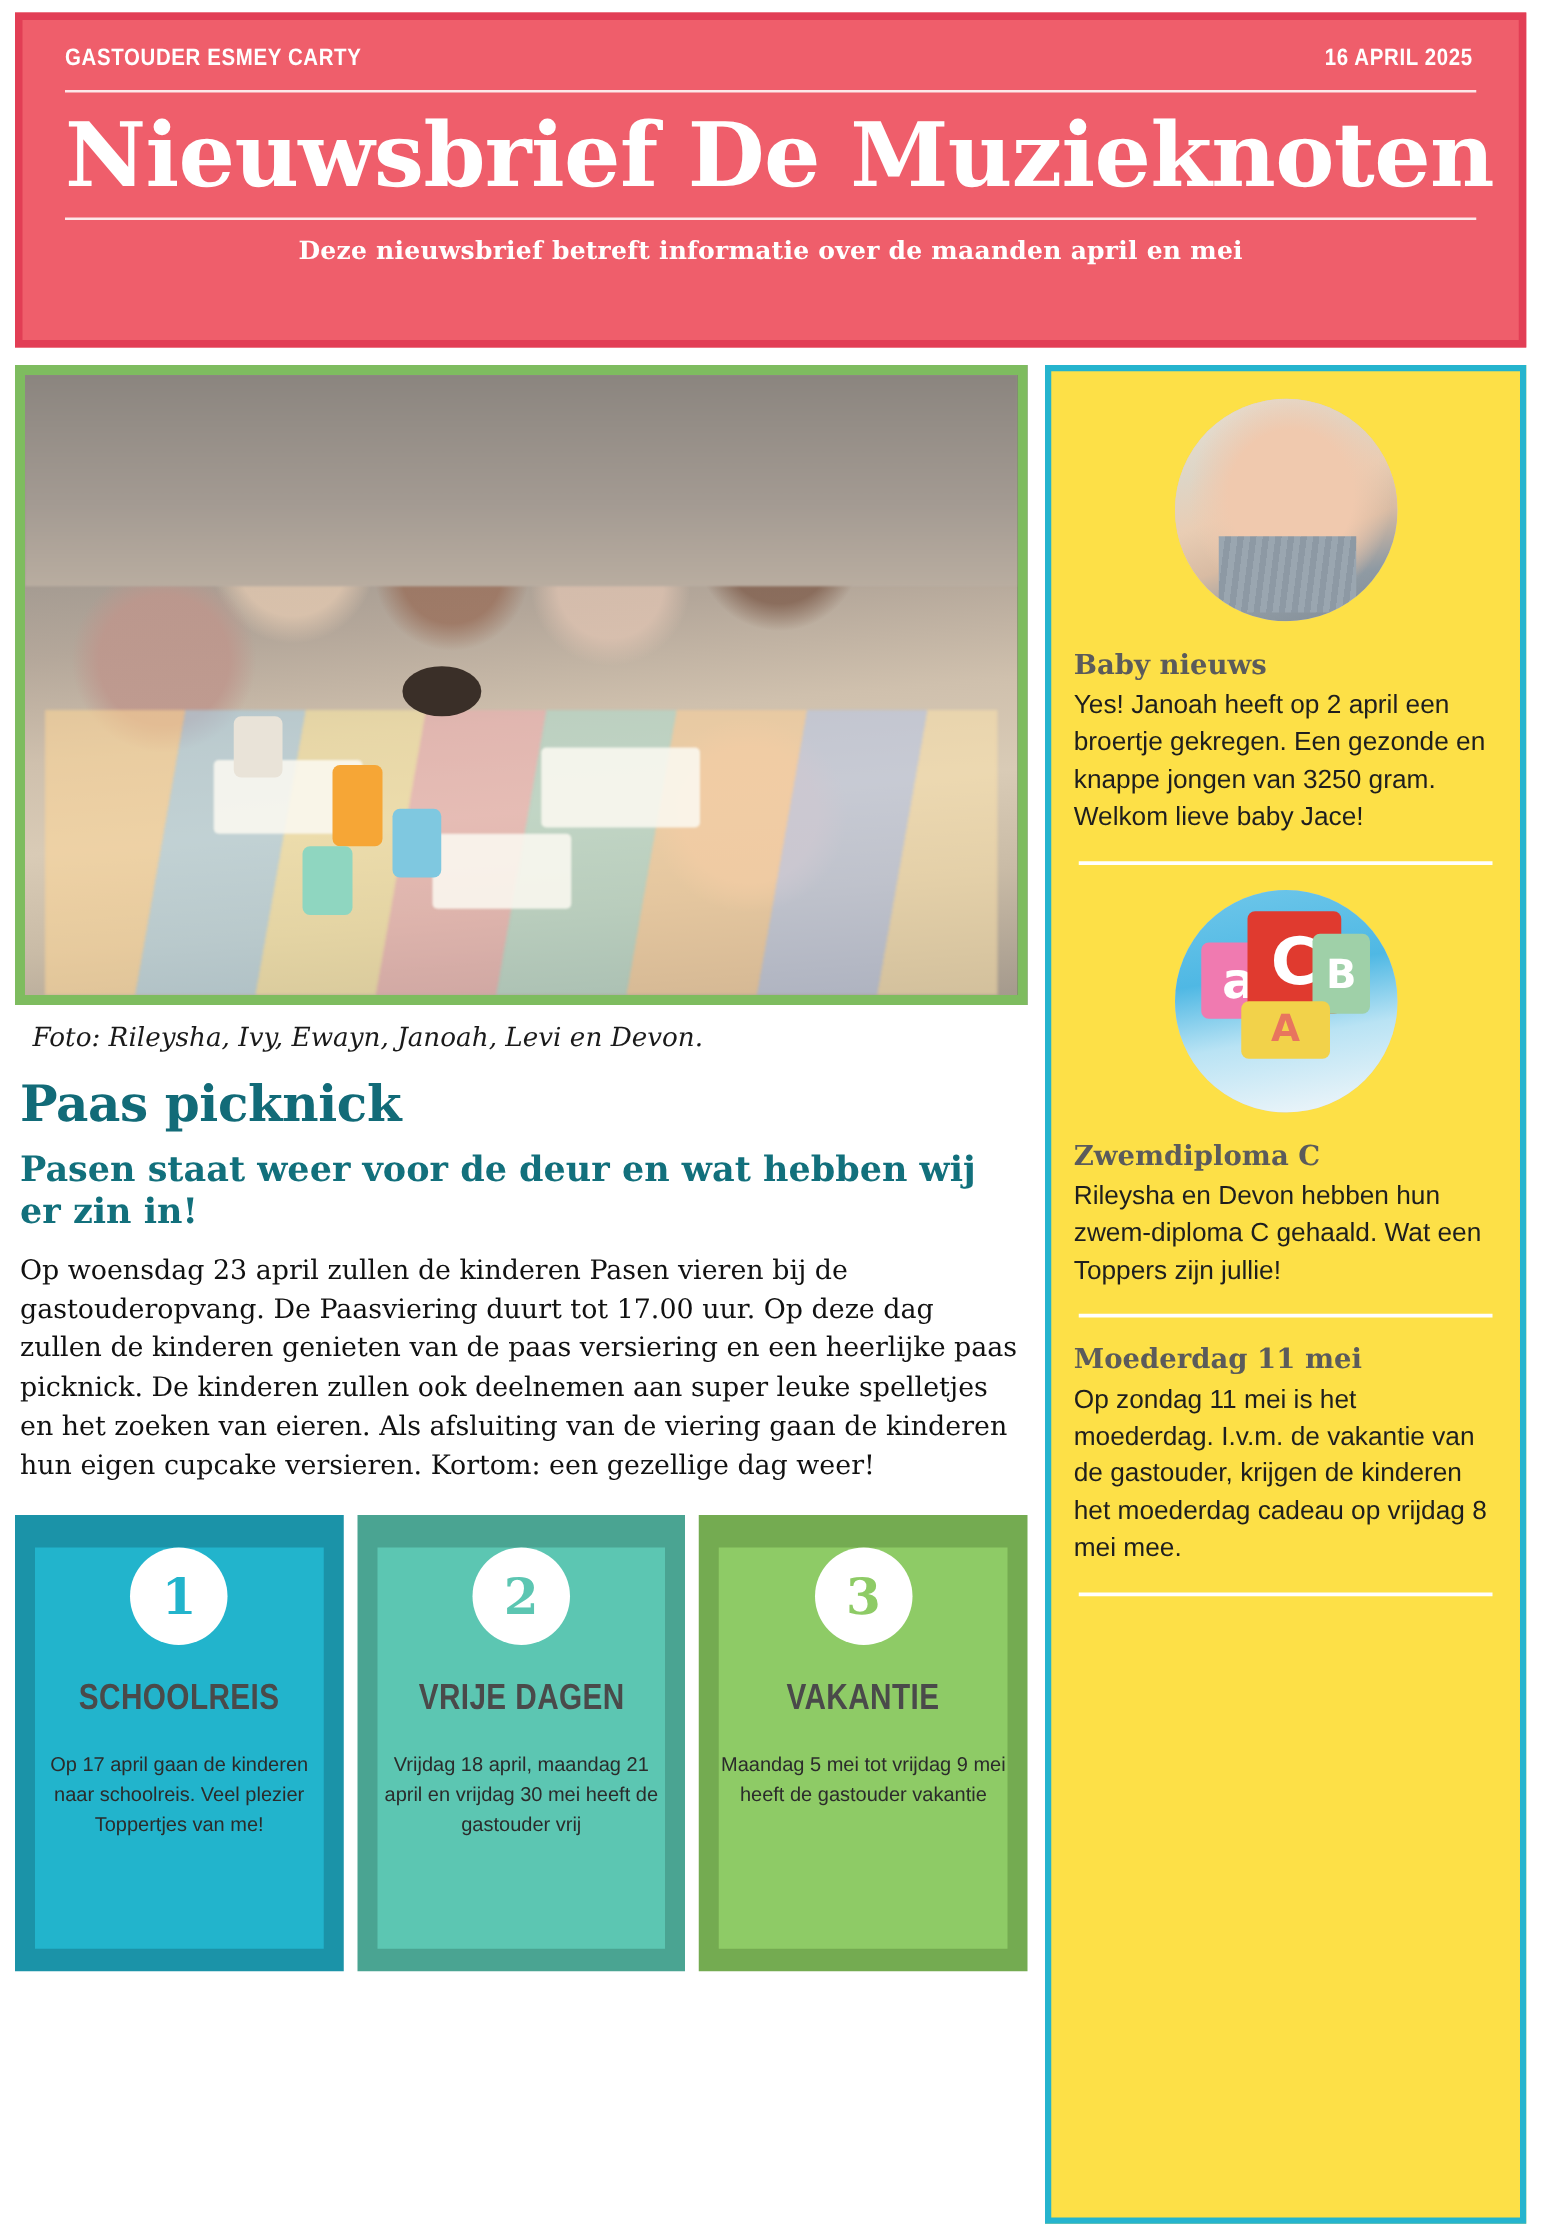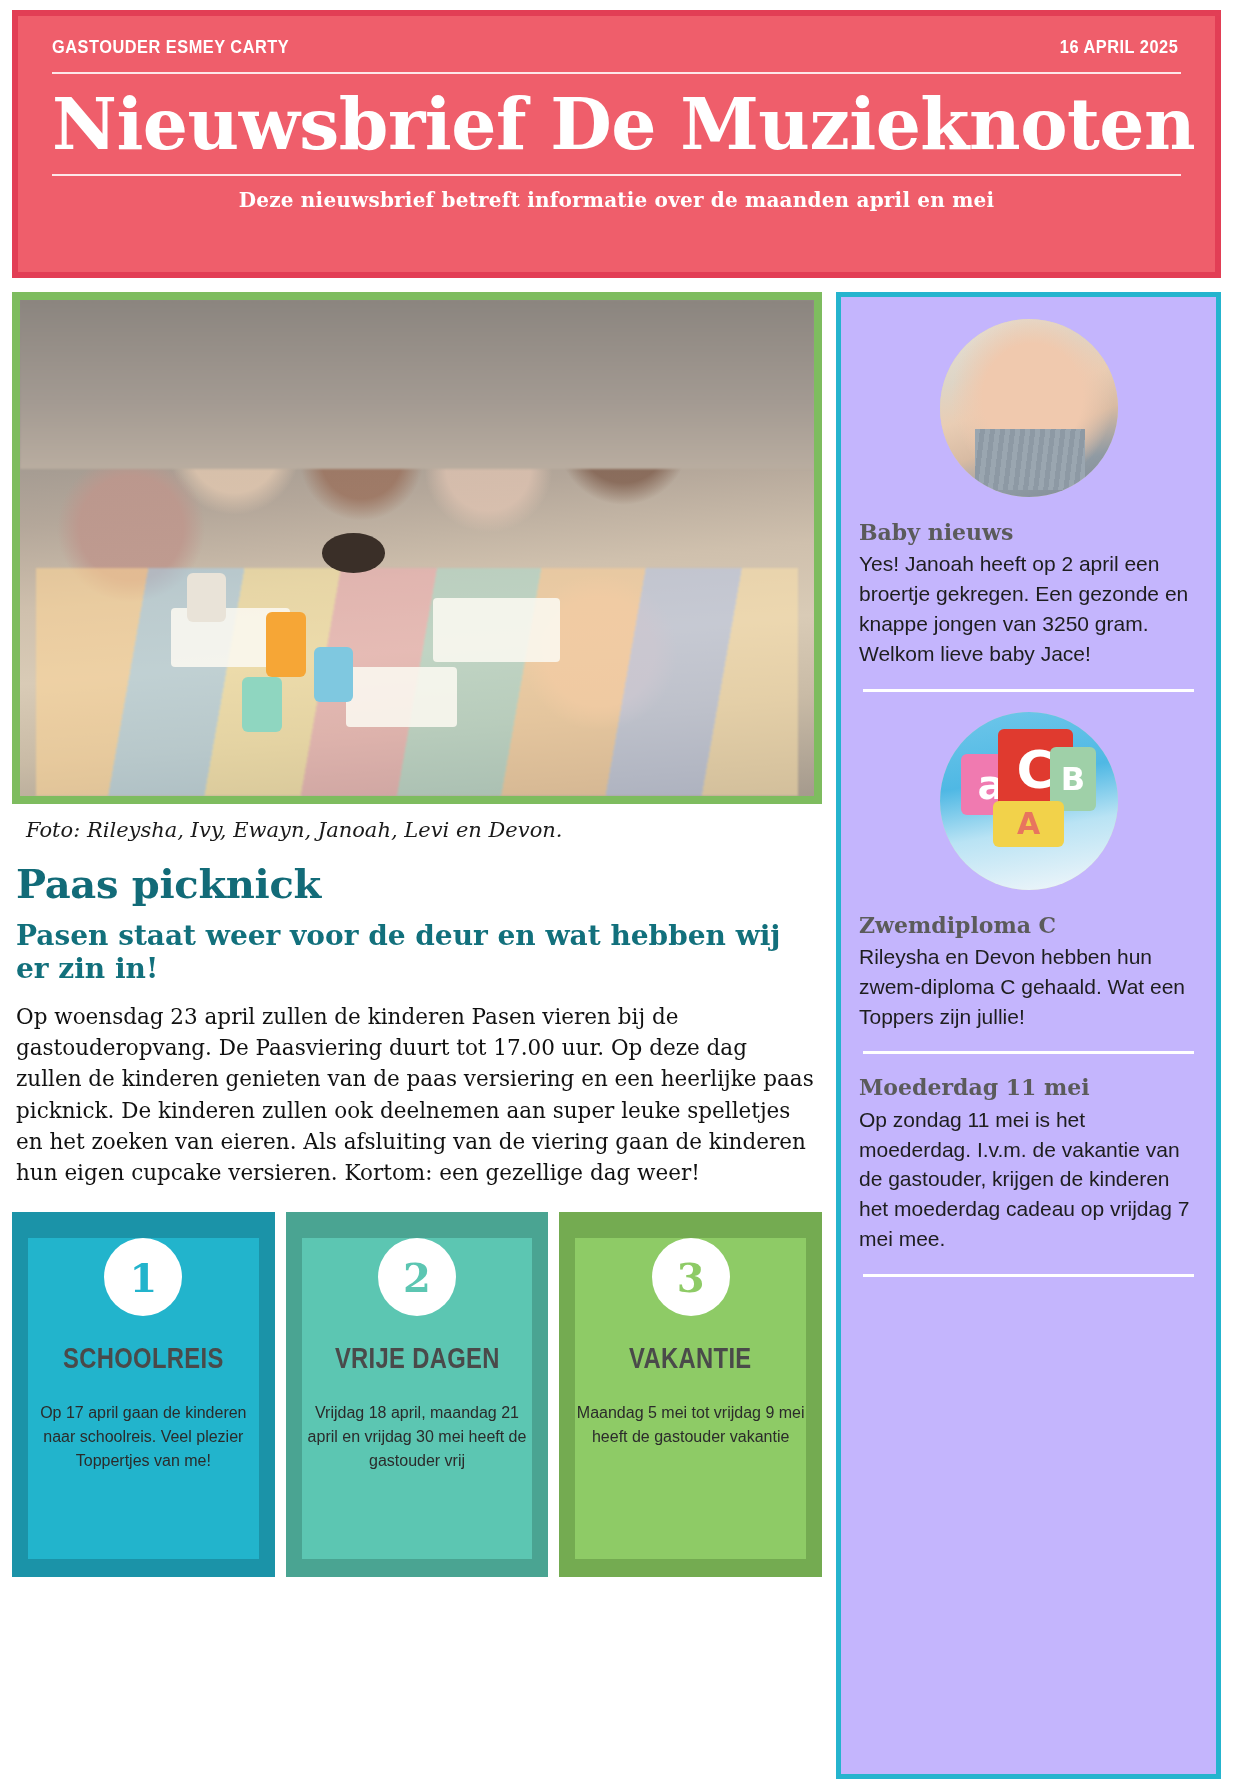--- a/index.html
+++ b/index.html
@@ -81,21 +81,21 @@
     height: 1480px;
   }
   .col-main {
     width: 810px;
     flex: 0 0 810px;
     position: relative;
   }
   .col-side {
     flex: 1 1 auto;
     border: 5px solid #25b4ce;
-    background: #c4b5fd;
+    background: #fde047;
     box-sizing: border-box;
     padding: 16px 18px 10px 18px;
     height: 1487px;
     overflow: hidden;
   }
 
   
   .hero {
     border: 8px solid #7ebc5f;
     box-sizing: border-box;
@@ -373,20 +373,20 @@
           <div class="blk" style="left:62%;top:20%;width:26%;height:36%;background:#9fd0a8;font-size:32px;border-radius:6px;">B</div>
           <div class="blk" style="left:30%;top:50%;width:40%;height:26%;background:#f2d24a;font-size:30px;color:#e8755e;border-radius:6px;">A</div>
         </div>
       </div>
       <div class="side-h">Zwemdiploma C</div>
       <p class="side-p">Rileysha en Devon hebben hun zwem-diploma C gehaald. Wat een Toppers zijn jullie!</p>
 
       <hr class="side-div">
 
       <div class="side-h">Moederdag 11 mei</div>
-      <p class="side-p">Op zondag 11 mei is het moederdag. I.v.m. de vakantie van de gastouder, krijgen de kinderen het moederdag cadeau op vrijdag 7 mei mee.</p>
+      <p class="side-p">Op zondag 11 mei is het moederdag. I.v.m. de vakantie van de gastouder, krijgen de kinderen het moederdag cadeau op vrijdag 8 mei mee.</p>
 
       <hr class="side-div">
 
     </div>
 
   </div>
 </div>
 
 </body></html>

